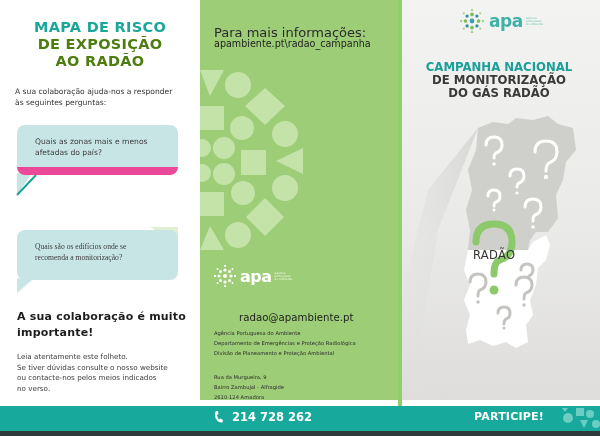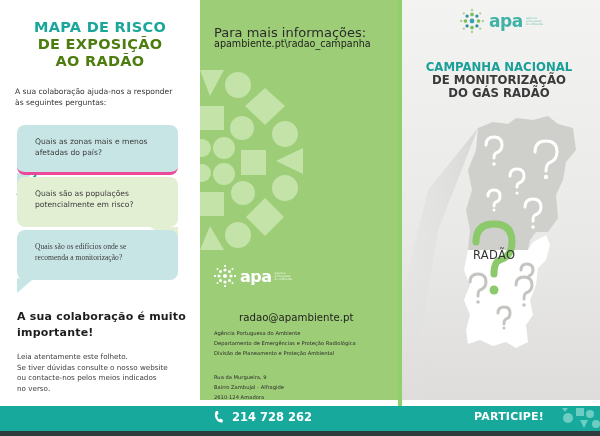--- a/index.html
+++ b/index.html
@@ -11,21 +11,21 @@
   #mid { left: 200px; width: 198px; background: #9dcd77; }
   #right { left: 398px; width: 202px; background: linear-gradient(180deg, #f3f3f2 0%, #e9e9e7 60%, #dedddb 100%); }
   #strip { position: absolute; left: 398px; top: 0; width: 4px; height: 406px; background: #8fcf6c; }
 
   
   .l-title { position: absolute; top: 19px; width: 200px; text-align: center; line-height: 17px; font-size: 14.5px; letter-spacing: 0.3px; }
   .l-title .t1 { color: #1aa69a; display: block; }
   .l-title .t2 { color: #4d7c0f; display: block; }
   .l-intro { position: absolute; left: 15px; top: 86px; width: 175px; font-size: 7.6px; line-height: 11px; color: #333; }
   .bubble { position: absolute; left: 17px; width: 161px; height: 50px; border-radius: 8px; padding: 11px 0 0 18px; font-size: 7.6px; line-height: 11px; color: #3b3b3b; }
-  .b1 { top: 125px; background: #c8e5e6; border-bottom: 3px solid #ec4899; }
+  .b1 { top: 125px; background: #c8e5e6; border-bottom: 8px solid #ec4899; }
   .b2 { top: 177px; background: #e2efd3; }
   .b3 { top: 230px; background: #c8e5e6; font-family: Liberation Serif, serif; }
   .l-cta { position: absolute; left: 17px; top: 309px; width: 175px; font-size: 11px; font-weight: bold; line-height: 16px; color: #1d1d1d; letter-spacing: 0.2px; }
   .l-body { position: absolute; left: 17px; top: 352px; width: 175px; font-size: 7.2px; line-height: 10.5px; color: #3c3c3c; }
 
   
   .m-info-lbl { position: absolute; left: 14px; top: 25px; font-size: 13px; color: #2b2b2b; }
   .m-info-url { position: absolute; left: 14px; top: 38px; font-size: 9.6px; color: #1e1e1e; }
   .shapes { position: absolute; left: 0; top: 68px; width: 110px; height: 190px; }
   .m-logo { position: absolute; left: 14px; top: 265px; display: flex; align-items: center; }
@@ -69,24 +69,20 @@
   <svg style="position:absolute;left:0;top:0" width="200" height="300">
     <polygon points="32,173 17,195 17,173" fill="#c8e5e6"></polygon>
     <line x1="17" y1="195" x2="36" y2="175" stroke="#18a596" stroke-width="2"></line>
     <polygon points="150,227 178,227 178,245" fill="#e2efd3"></polygon>
     <polygon points="17,278 17,293 32,280" fill="#c8e5e6"></polygon>
   </svg>
 
   <div class="bubble b1">
     <span>Quais as zonas mais e menos</span><br>
     <span>afetadas do país?</span>
-  </div>
-  <div class="bubble b2">
-    <span>Quais são as populações</span><br>
-    <span>potencialmente em risco?</span>
   </div>
   <div class="bubble b3">
     <span>Quais são os edifícios onde se</span><br>
     <span>recomenda a monitorização?</span>
   </div>
 
   <h2 class="l-cta">
     <span>A sua colaboração é muito</span><br>
     <span>importante!</span>
   </h2>

